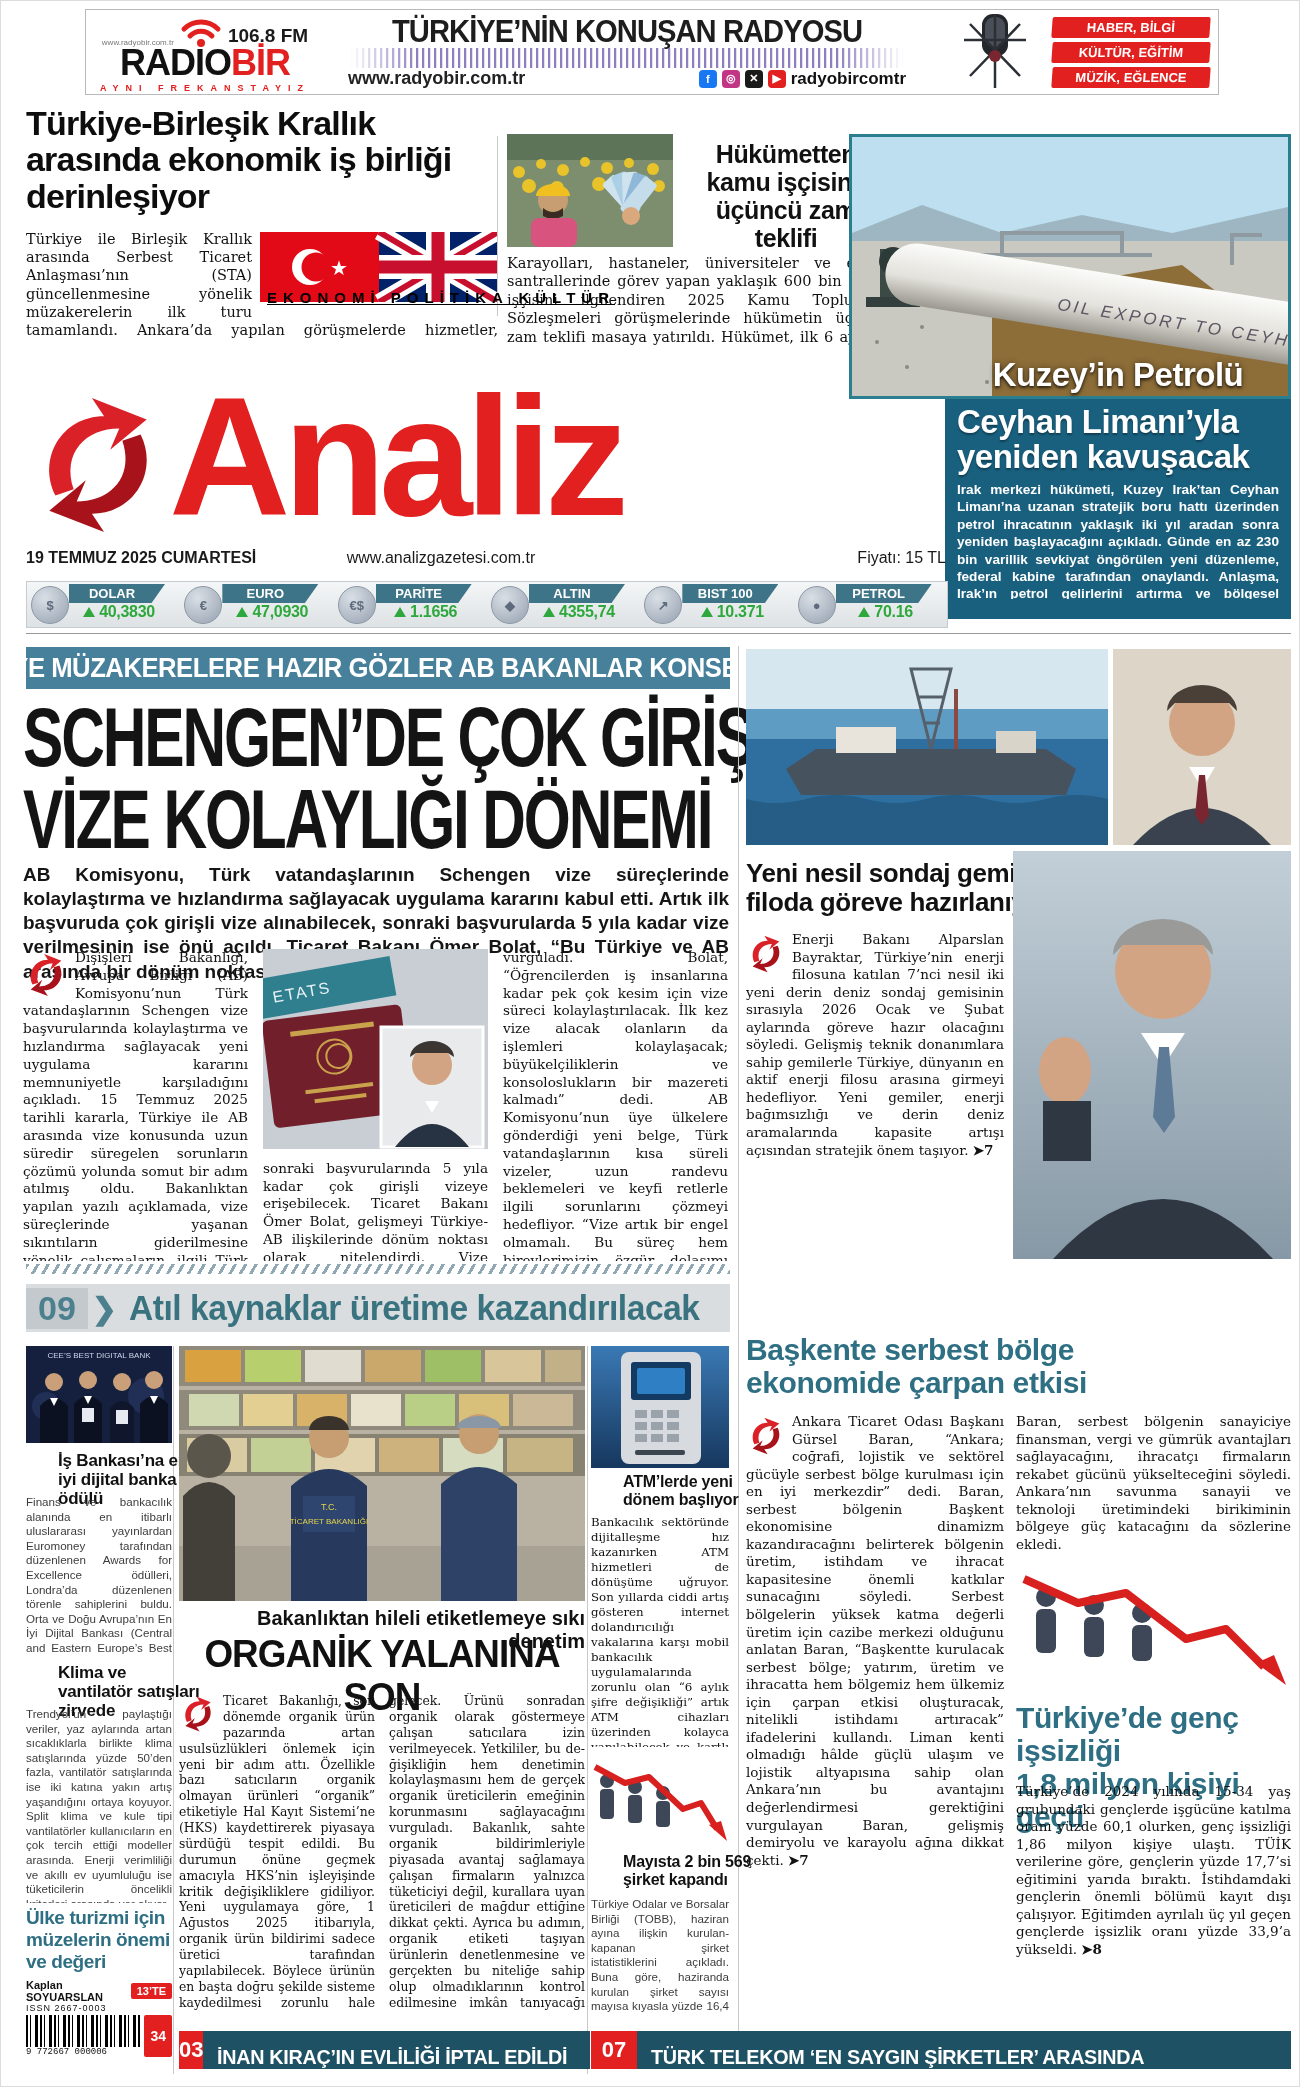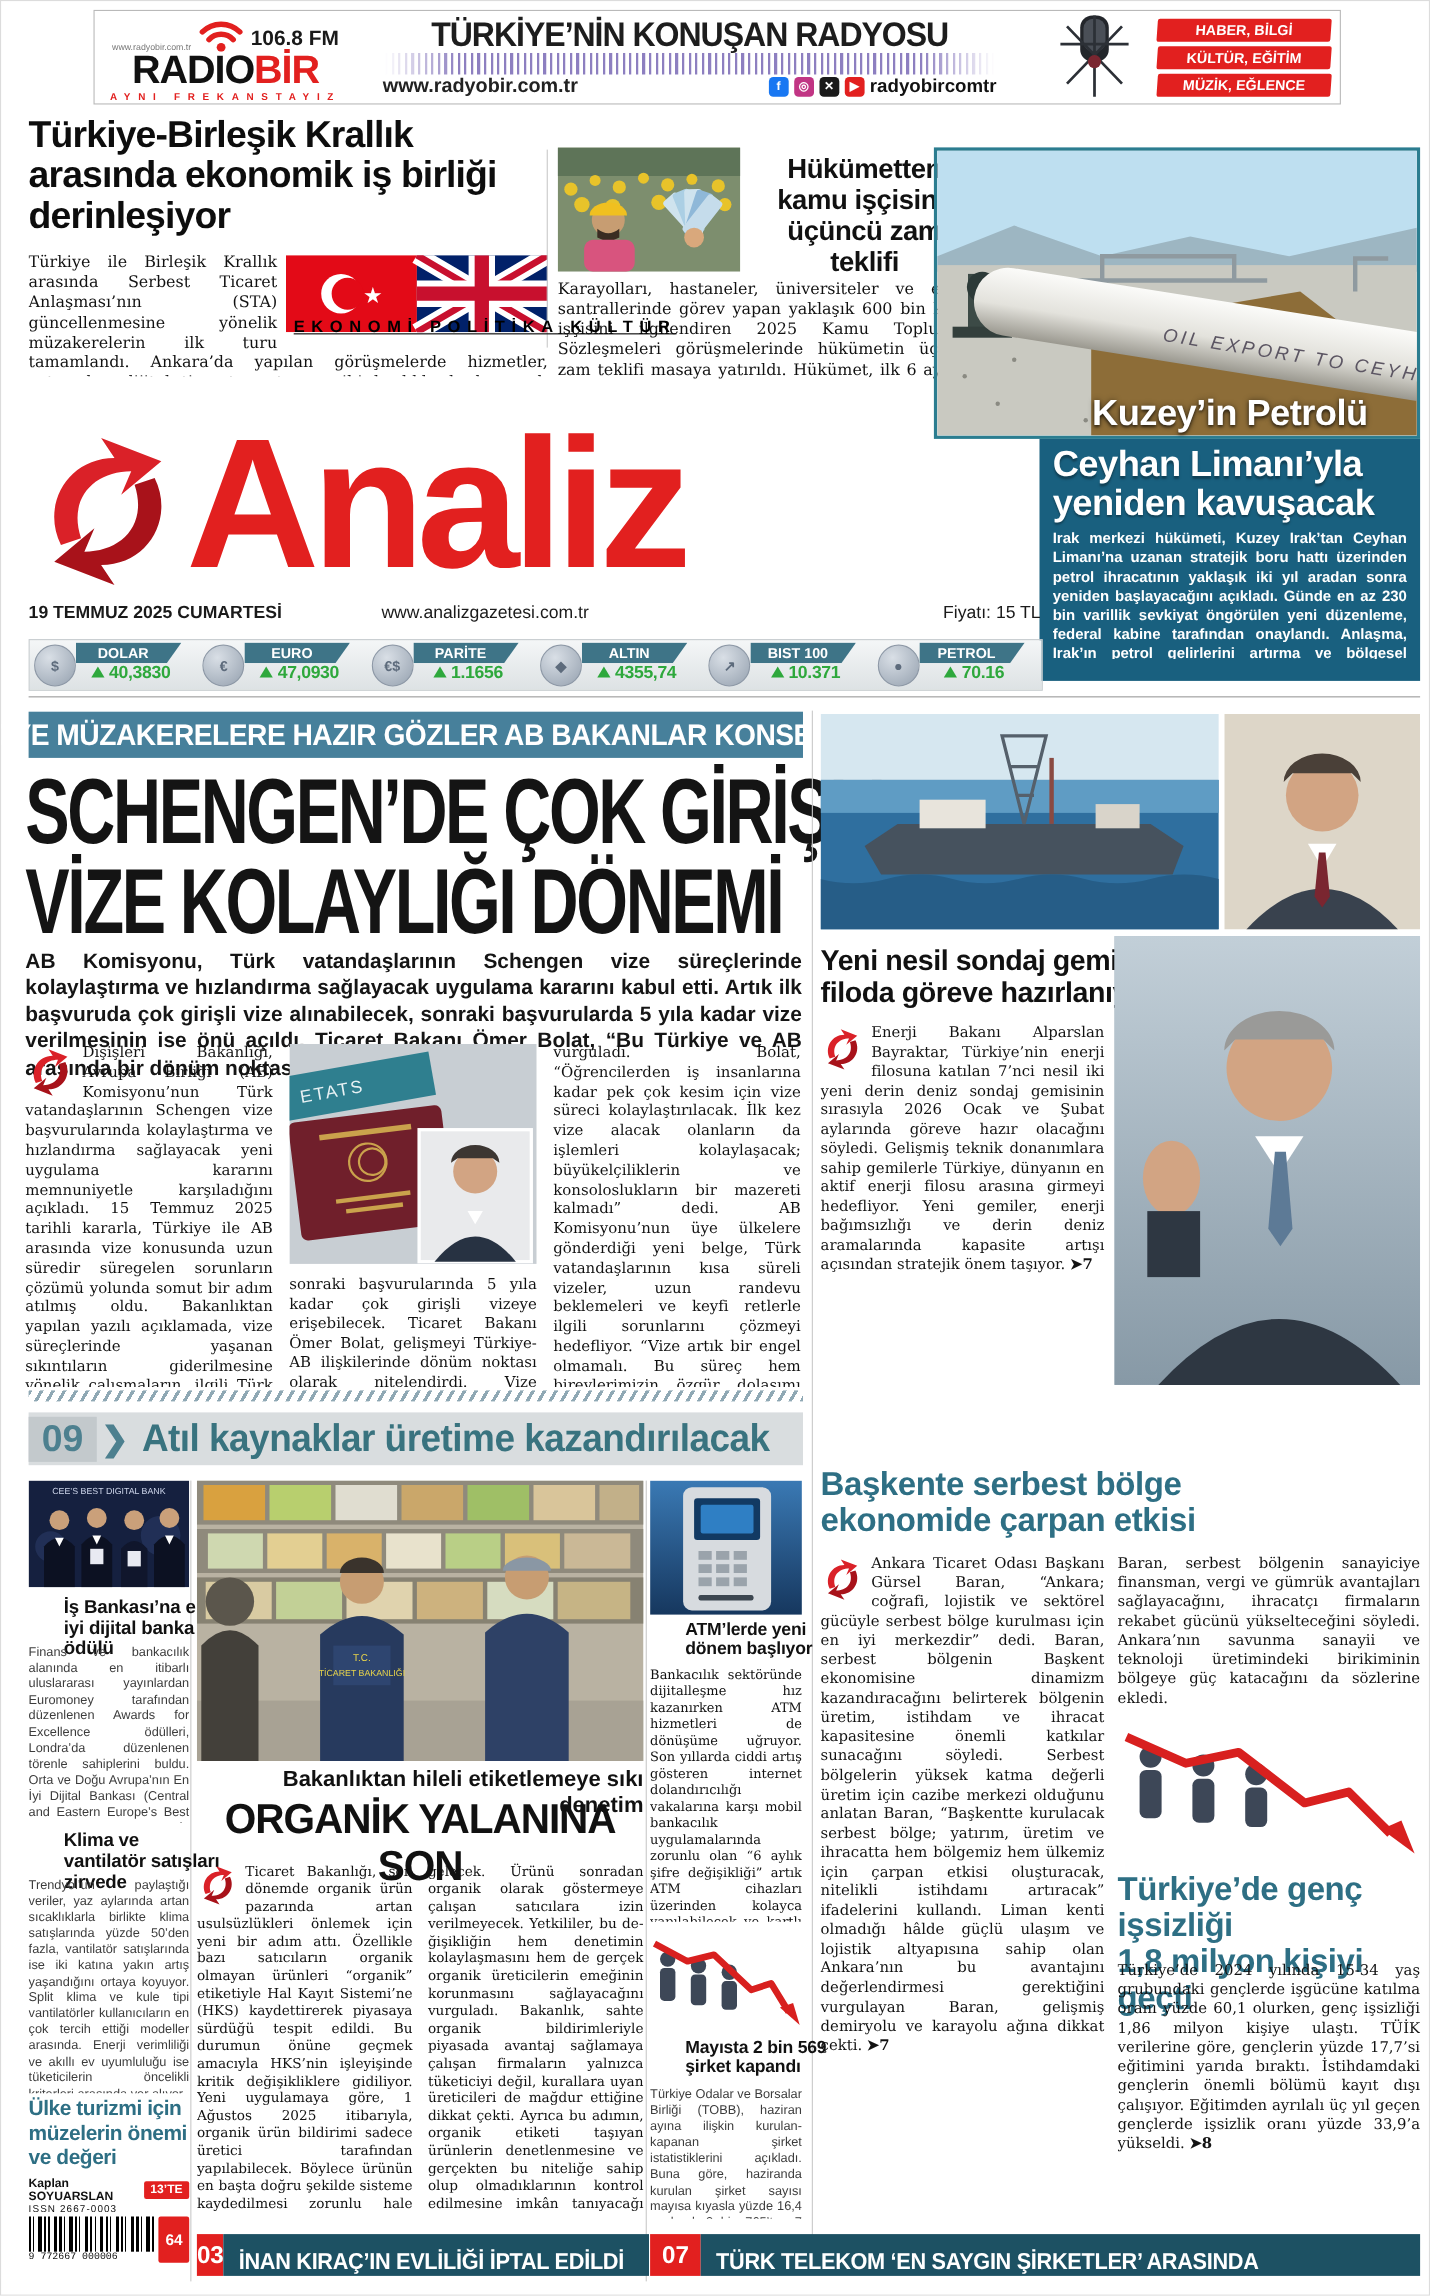--- a/index.html
+++ b/index.html
@@ -418,21 +418,21 @@
     <span class="author">Kaplan SOYUARSLAN</span>
     <span class="refbadge">13’TE</span>
   </div>
   <div class="abs" style="left:25px;top:2002px;width:146px;">
     <div style="font-size:9px;letter-spacing:1px;">ISSN 2667-0003</div>
     <div style="display:flex;align-items:stretch;gap:4px;margin-top:2px;">
       <div style="flex:1;">
         <div class="barcode"></div>
         <div style="font-size:9px;font-family:'Liberation Mono',monospace;">9 772667 000006</div>
       </div>
-      <div class="refbadge" style="display:flex;align-items:center;font-size:14px;">64</div>
+      <div class="refbadge" style="display:flex;align-items:center;font-size:14px;">34</div>
     </div>
   </div>
 
   <div class="abs vdiv" style="left:586px;top:1345px;height:728px;"></div>
 
   <svg class="abs" style="left:178px;top:1345px;" width="406" height="255" viewBox="0 0 406 255">
     <rect width="406" height="255" fill="#b9b2a2"></rect>
     <g>
       <rect x="0" y="0" width="406" height="40" fill="#8f8a7c"></rect>
       <rect x="6" y="4" width="56" height="32" fill="#d9a13f"></rect>

